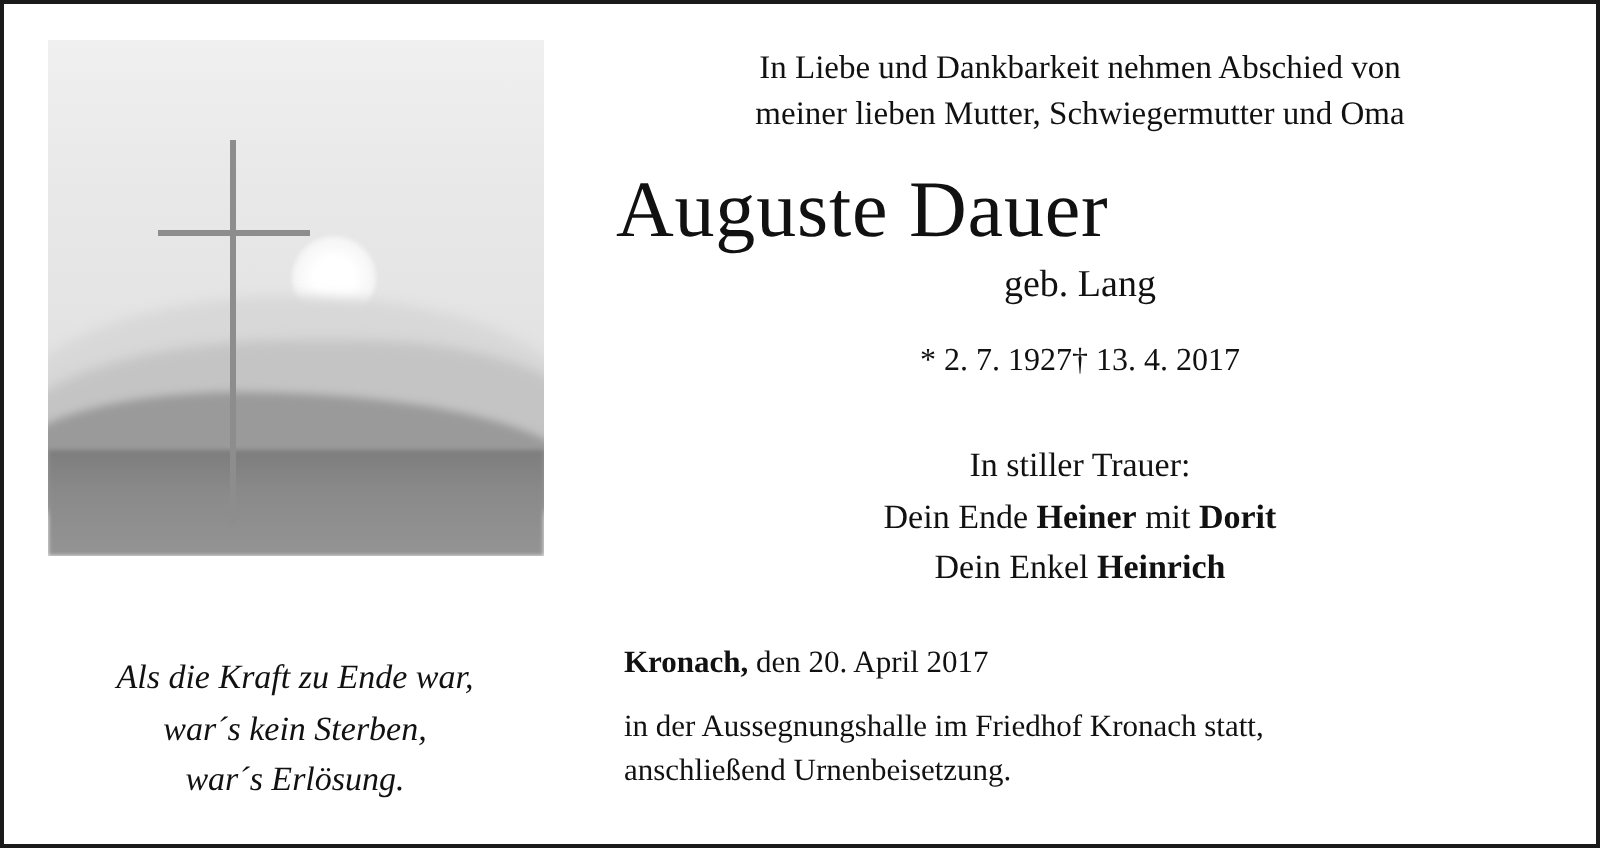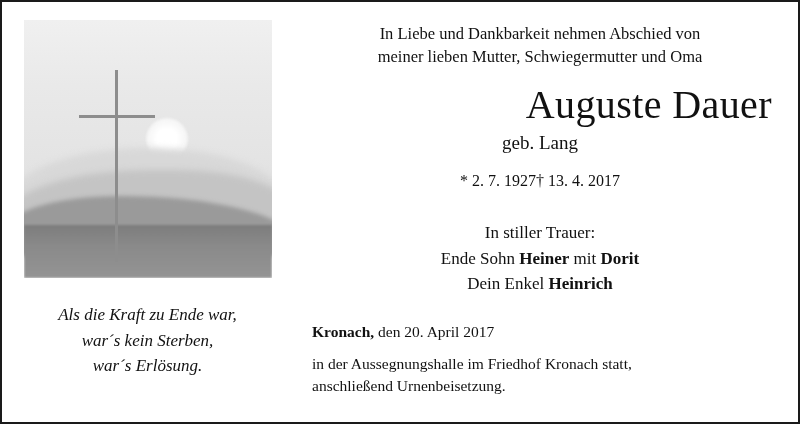--- a/index.html
+++ b/index.html
@@ -27,20 +27,21 @@
     flex-direction: row;
   }
   
   .left-col {
     width: 300px;
     box-sizing: border-box;
     padding: 18px 14px 10px 5px;
     display: flex;
     flex-direction: column;
     align-items: center;
+    gap: 24px;
   }
   .image-frame {
     position: relative;
     width: 248px;
     height: 258px;
     background: #f2f2f2;
     overflow: hidden;
   }
   
   .sky {
@@ -124,21 +125,21 @@
     display: flex;
     flex-direction: column;
   }
   .intro {
     text-align: center;
     font-size: 16.5px;
     line-height: 1.42;
     margin-top: 2px;
   }
   .name {
-    text-align: right;
+    text-align: left;
     font-size: 40px;
     line-height: 1.08;
     letter-spacing: 0.4px;
     margin-top: 14px;
     font-weight: normal;
   }
   .maiden {
     text-align: center;
     font-size: 19px;
     margin-top: 6px;
@@ -206,21 +207,21 @@
       <div class="maiden">geb. Lang</div>
 
       <div class="dates">
         <span>* 2. 7. 1927</span>
         <span>† 13. 4. 2017</span>
       </div>
 
       <div class="mourning">
         <div>In stiller Trauer:</div>
         <div>
-          <span>Ende Sohn </span><b>Heiner</b><span> mit </span><b>Dorit</b>
+          <span>Dein Ende </span><b>Heiner</b><span> mit </span><b>Dorit</b>
         </div>
         <div>
           <span>Dein Enkel </span><b>Heinrich</b>
         </div>
       </div>
 
       <div class="place-line">
         <b>Kronach,</b><span> den 20. April 2017</span>
       </div>
 

